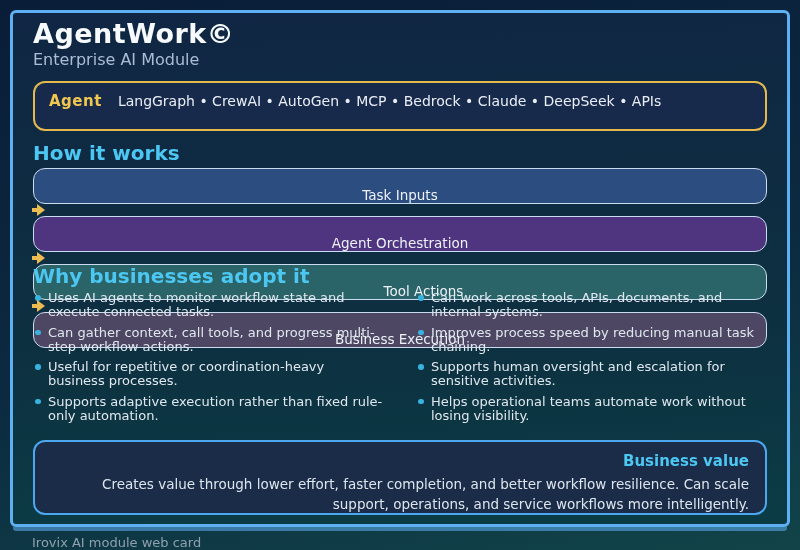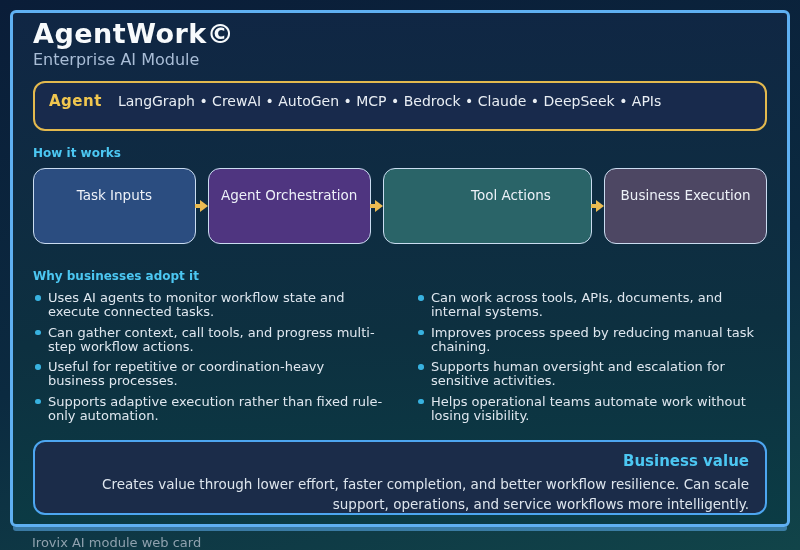--- a/index.html
+++ b/index.html
@@ -51,30 +51,31 @@
     color: var(--gold, #f0c64f);
     margin-right: 16px;
     letter-spacing: 0.5px;
   }
   .stack-items {
     font-size: 14px;
     color: #e9eef4;
   }
   .section-heading {
     margin: 13px 0 0 0;
-    font-size: 12px;
+    font-size: 20px;
     font-weight: bold;
     color: var(--heading-cyan, #4cc7f2);
     line-height: 18px;
   }
   .flow-row {
     margin-top: 6px;
     height: 76px;
     display: flex;
     align-items: stretch;
+    flex-direction: column;
   }
   .flow-box {
     flex: 1 1 0;
     box-sizing: border-box;
     border: 1.5px solid #cadcf0;
     border-radius: 12px;
     display: flex;
     justify-content: center;
     padding-top: 18px;
     font-size: 13.5px;

